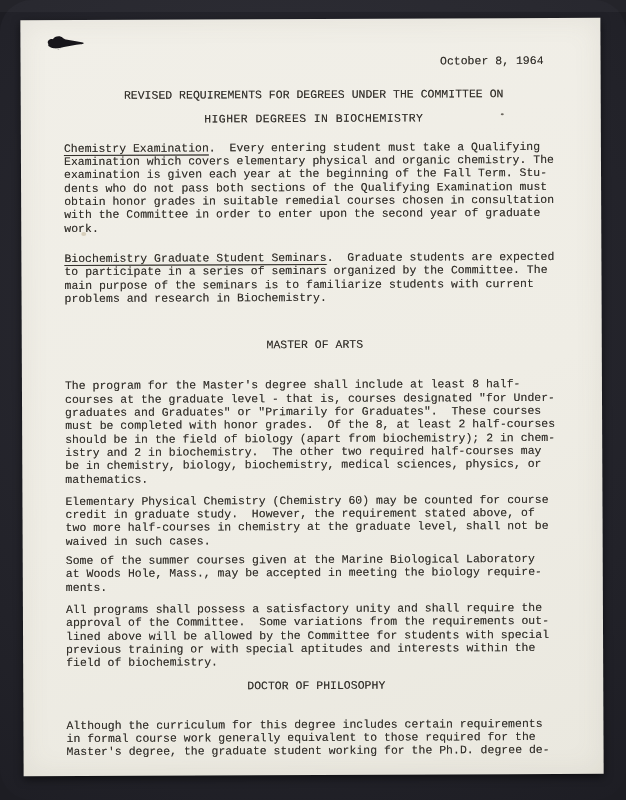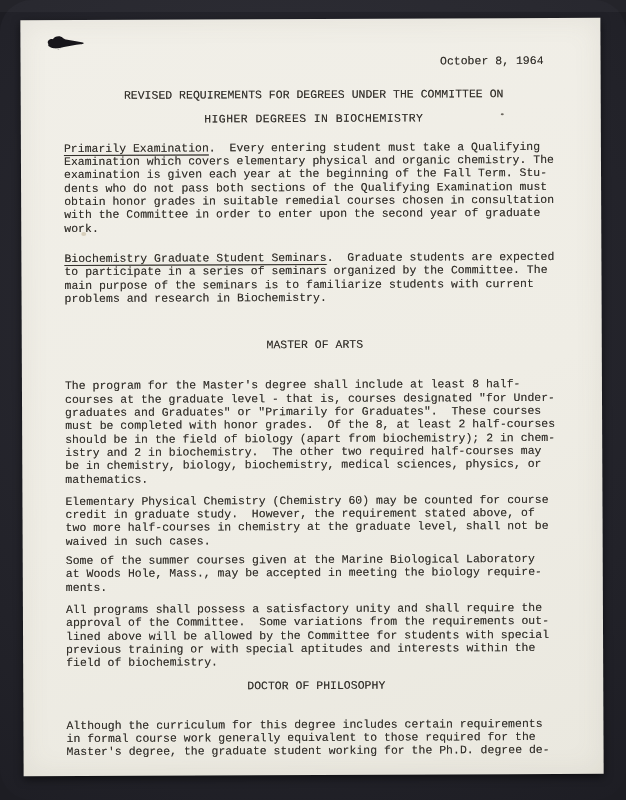--- a/index.html
+++ b/index.html
@@ -131,21 +131,21 @@
     <div class="speck"></div>
     <div class="stain"></div>
 
     <div class="content">
 
       <div class="date">October 8, 1964</div>
 
       <div class="title-line title-1">REVISED REQUIREMENTS FOR DEGREES UNDER THE COMMITTEE ON</div>
       <div class="title-line title-2">HIGHER DEGREES IN BIOCHEMISTRY</div>
 
-      <p class="para p-1"><span class="lead">Primarily Examination</span><span>.  Every entering student must take a Qualifying
+      <p class="para p-1"><span class="lead">Chemistry Examination</span><span>.  Every entering student must take a Qualifying
 Examination which covers elementary physical and organic chemistry. The
 examination is given each year at the beginning of the Fall Term. Stu-
 dents who do not pass both sections of the Qualifying Examination must
 obtain honor grades in suitable remedial courses chosen in consultation
 with the Committee in order to enter upon the second year of graduate
 work.</span></p>
 
       <p class="para p-2"><span class="lead">Biochemistry Graduate Student Seminars</span><span>.  Graduate students are expected
 to participate in a series of seminars organized by the Committee. The
 main purpose of the seminars is to familiarize students with current

